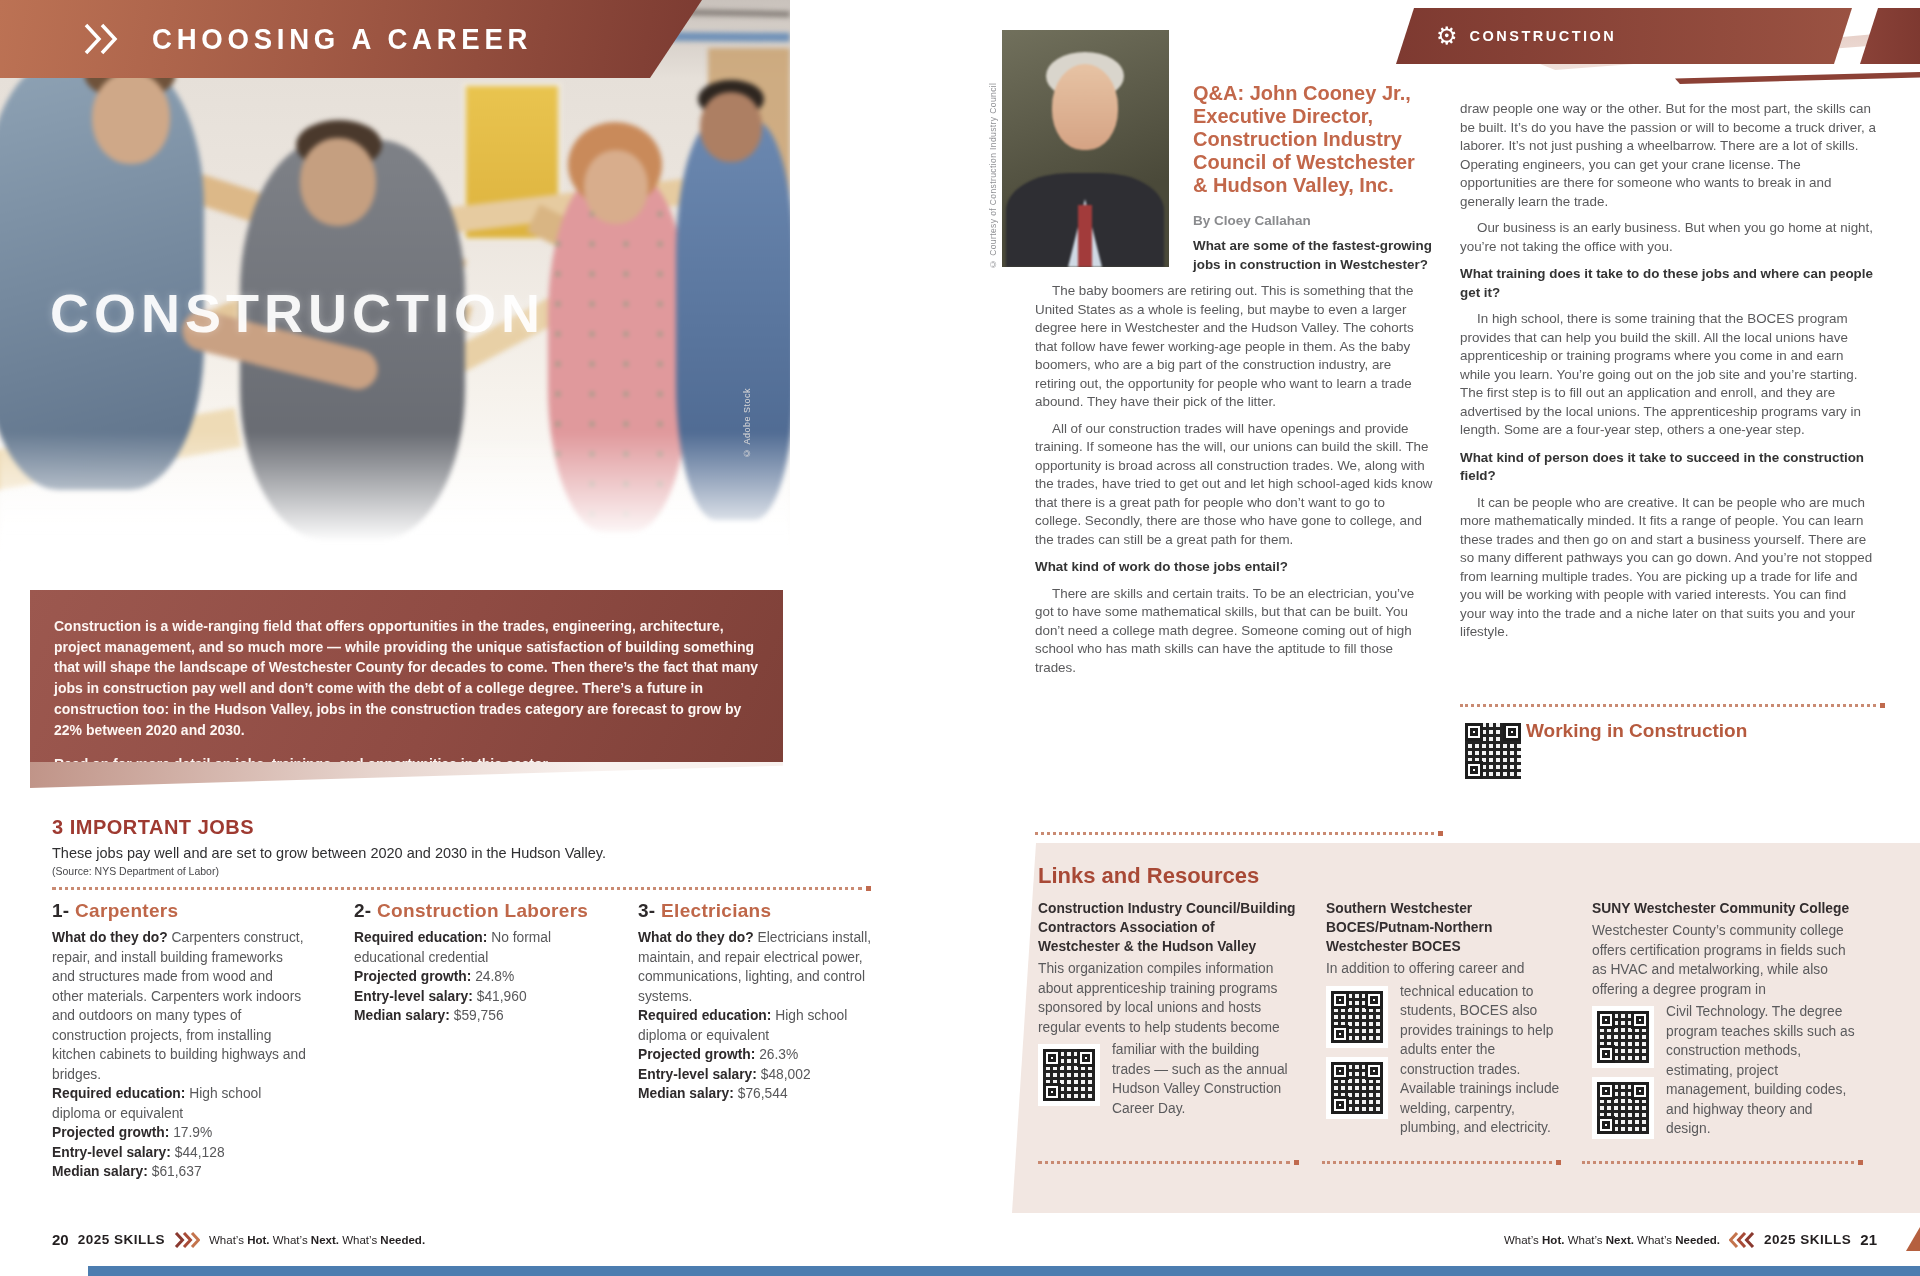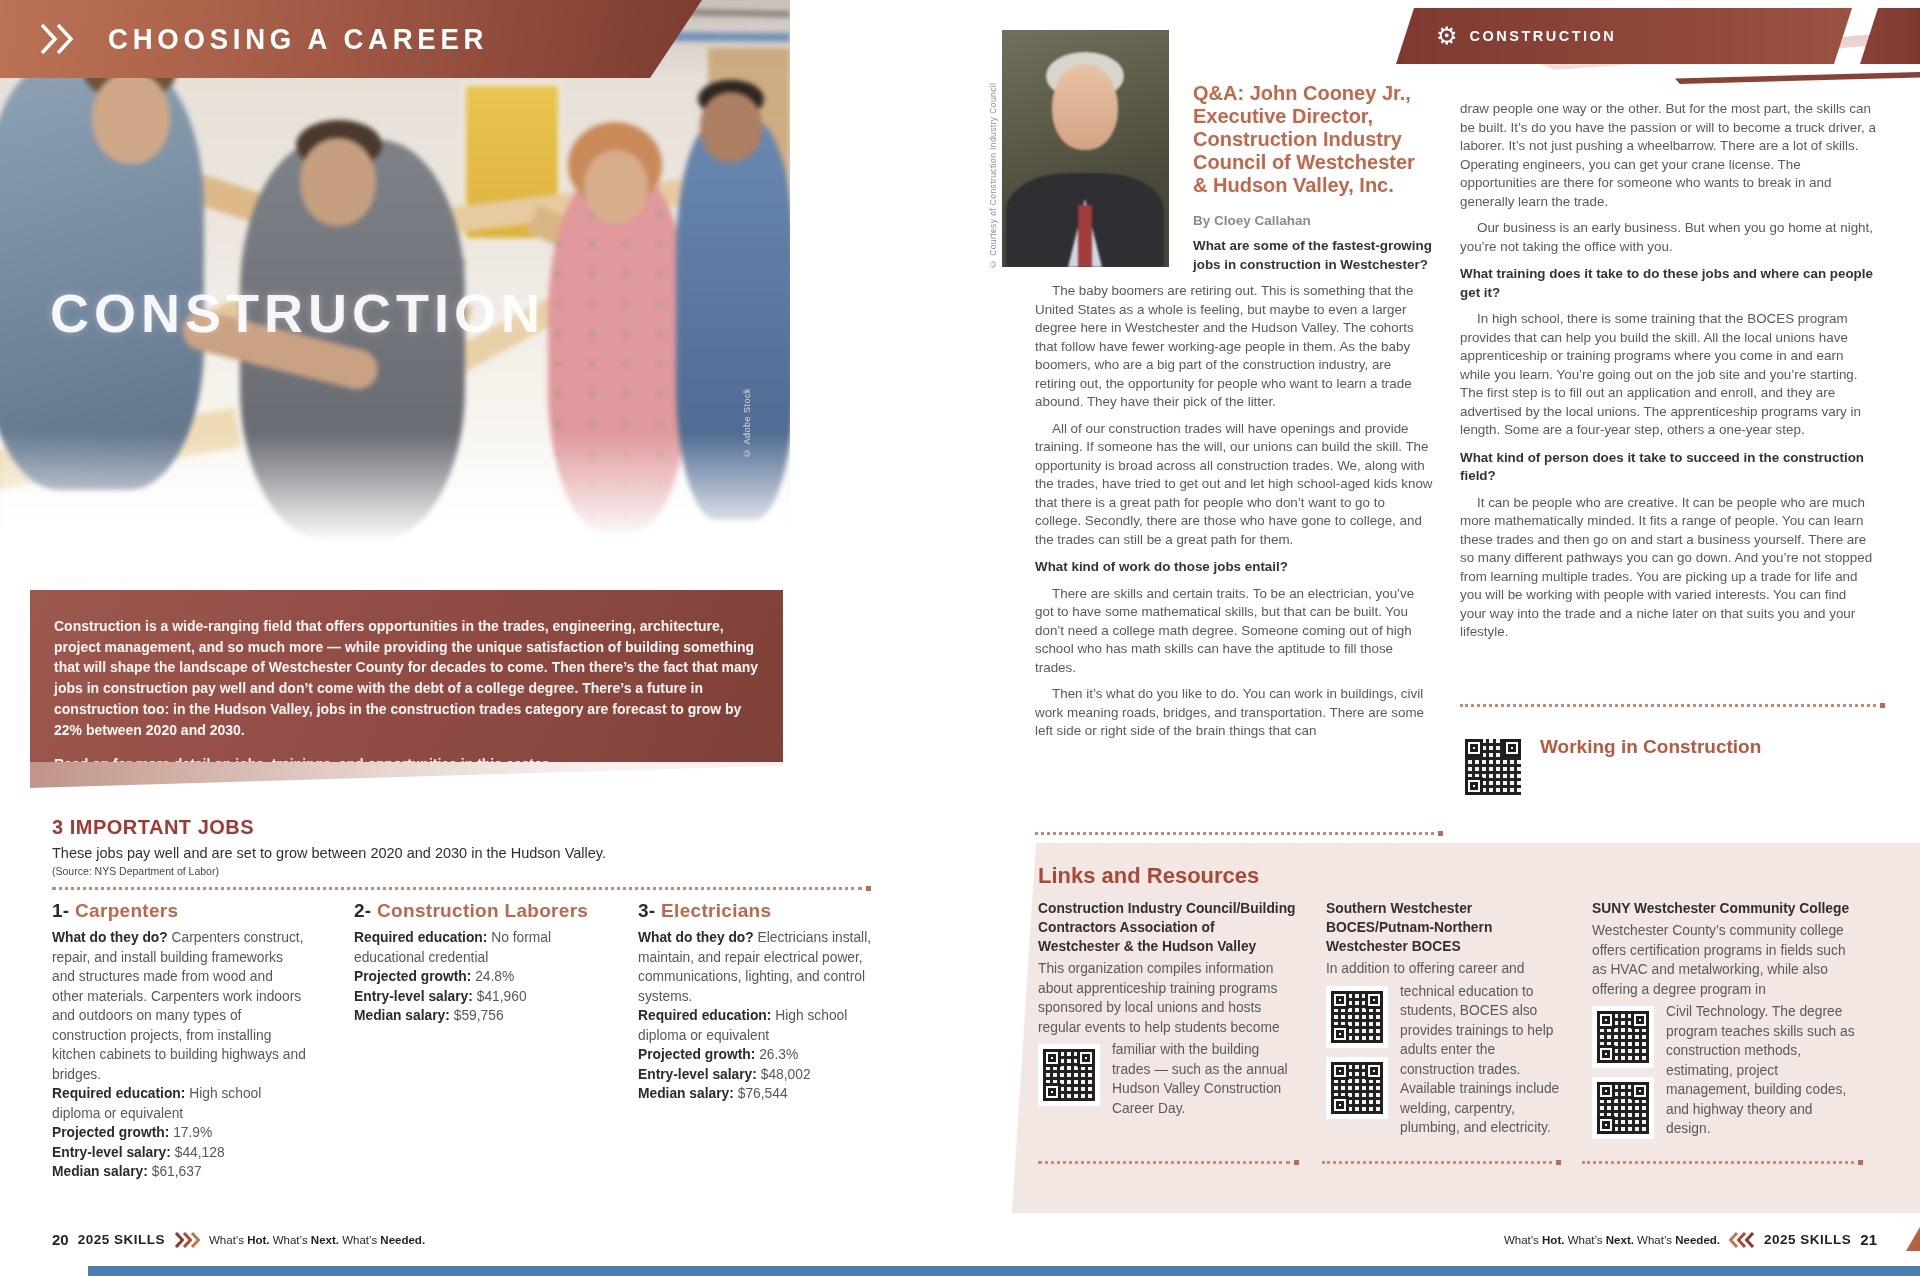--- a/index.html
+++ b/index.html
@@ -34,21 +34,21 @@
   .hair3{left:568px;top:122px;width:94px;height:86px;border-radius:50%;background:#c98a5a;}
   .head3{left:584px;top:150px;width:64px;height:74px;border-radius:48%;background:#d8ad8c;}
   .per4{left:676px;top:120px;width:118px;height:400px;border-radius:34%;background:linear-gradient(#6b88b0,#49648c);}
   .hair4{left:698px;top:80px;width:66px;height:38px;border-radius:50%;background:#2e2620;}
   .head4{left:700px;top:92px;width:62px;height:70px;border-radius:48%;background:#ad7f63;}
   .fade{left:0;bottom:0;width:100%;height:130px;background:linear-gradient(transparent,#fff 85%);}
 
   .banner-left{position:absolute;left:0;top:0;width:702px;height:78px;z-index:3;
     background:linear-gradient(100deg,#bc7254 0%,#a25a45 45%,#7c3b32 100%);
     clip-path:polygon(0 0,100% 0,calc(100% - 52px) 100%,0 100%);
-    display:flex;align-items:center;gap:20px;padding-left:36px;box-sizing:border-box;}
+    display:flex;align-items:center;gap:20px;padding-left:80px;box-sizing:border-box;}
   .banner-left .lbl{color:#fff;font-size:29px;font-weight:bold;letter-spacing:5px;transform:scaleX(.95);transform-origin:left center;white-space:nowrap;}
   .hero-title{position:absolute;left:50px;top:282px;z-index:2;color:rgba(255,255,255,.92);
     font-size:54px;font-weight:bold;letter-spacing:5px;text-shadow:0 0 8px rgba(255,255,255,.3);}
   .v-credit-l{position:absolute;left:742px;top:388px;z-index:2;writing-mode:vertical-rl;transform:rotate(180deg);
     font-size:9px;color:#efe9e3;opacity:.85;letter-spacing:.5px;}
 
   .intro-block{position:absolute;left:30px;top:590px;width:753px;height:172px;box-sizing:border-box;
     padding:26px 24px 0;background:linear-gradient(115deg,#9c584f 0%,#8f4b43 55%,#7e4038 100%);}
   .intro-block p{margin:0 0 14px;color:#fdf6f3;font-size:14px;font-weight:bold;line-height:1.48;}
   .intro-wedge{position:absolute;left:30px;top:762px;width:753px;height:26px;
@@ -115,21 +115,21 @@
 
   .qa-title{margin:52px 0 16px;font-size:20px;line-height:23px;font-weight:bold;color:#c2674a;}
   .byline{margin:6px 0 0 14px;font-size:13.5px;font-weight:bold;color:#8a8b8e;}
   .qa-col1 p,.qa-col2 p{font-size:13.4px;line-height:18.5px;}
   p.q{font-weight:bold;color:#343434;margin:9px 0 0;}
   p.a{margin:8px 0 0;text-indent:17px;color:#5a5a5c;}
   p.a.noind{text-indent:0;margin-top:0;}
   .div-dot1{position:absolute;left:1035px;top:832px;width:399px;}
   .div-dot2{position:absolute;left:1460px;top:704px;width:416px;}
 
-  .working{position:absolute;left:1460px;top:734px;width:430px;display:flex;gap:14px;align-items:flex-start;}
+  .working{position:absolute;left:1460px;top:718px;width:430px;display:flex;align-items:flex-start;}
   .working h3{margin:2px 0 5px;font-size:19px;color:#b65a3e;}
   .working p{margin:0;font-size:13.8px;line-height:19px;color:#5a5a5c;}
 
   .qr{position:relative;background:#fff;width:62px;height:62px;flex:none;}
   .qr::before{content:"";position:absolute;inset:5px;
     background:repeating-linear-gradient(0deg,#222 0 3px,transparent 3px 7px),
                repeating-linear-gradient(90deg,#222 0 3px,#f3f3f3 3px 7px);}
   .qr::after{content:"";position:absolute;top:5px;left:5px;width:12px;height:12px;
     border:3px solid #1d1d1d;background:#fff;box-shadow:inset 0 0 0 2px #fff,inset 0 0 0 5px #1d1d1d;}
   .qr i{position:absolute;width:12px;height:12px;border:3px solid #1d1d1d;background:#fff;
@@ -268,21 +268,20 @@
         </div>
       </div>
     </div>
     <h2 class="qa-title">Q&amp;A: John Cooney Jr., Executive Director, Construction Industry Council of Westchester &amp; Hudson Valley, Inc.</h2>
     <div class="byline">By Cloey Callahan</div>
     <p class="q">What are some of the fastest-growing jobs in construction in Westchester?</p>
     <p class="a">The baby boomers are retiring out. This is something that the United States as a whole is feeling, but maybe to even a larger degree here in Westchester and the Hudson Valley. The cohorts that follow have fewer working-age people in them. As the baby boomers, who are a big part of the construction industry, are retiring out, the opportunity for people who want to learn a trade abound. They have their pick of the litter.</p>
     <p class="a">All of our construction trades will have openings and provide training. If someone has the will, our unions can build the skill. The opportunity is broad across all construction trades. We, along with the trades, have tried to get out and let high school-aged kids know that there is a great path for people who don’t want to go to college. Secondly, there are those who have gone to college, and the trades can still be a great path for them.</p>
     <p class="q">What kind of work do those jobs entail?</p>
     <p class="a">There are skills and certain traits. To be an electrician, you’ve got to have some mathematical skills, but that can be built. You don’t need a college math degree. Someone coming out of high school who has math skills can have the aptitude to fill those trades.</p>
-    <p class="a">Then it’s what do you like to do. You can work in buildings, civil work meaning roads, bridges, and transportation. There are some left side or right side of the brain things that can</p>
   </div>
 
   <div class="qa-col2">
     <p class="a noind">draw people one way or the other. But for the most part, the skills can be built. It’s do you have the passion or will to become a truck driver, a laborer. It’s not just pushing a wheelbarrow. There are a lot of skills. Operating engineers, you can get your crane license. The opportunities are there for someone who wants to break in and generally learn the trade.</p>
     <p class="a">Our business is an early business. But when you go home at night, you’re not taking the office with you.</p>
     <p class="q">What training does it take to do these jobs and where can people get it?</p>
     <p class="a">In high school, there is some training that the BOCES program provides that can help you build the skill. All the local unions have apprenticeship or training programs where you come in and earn while you learn. You’re going out on the job site and you’re starting. The first step is to fill out an application and enroll, and they are advertised by the local unions. The apprenticeship programs vary in length. Some are a four-year step, others a one-year step.</p>
     <p class="q">What kind of person does it take to succeed in the construction field?</p>
     <p class="a">It can be people who are creative. It can be people who are much more mathematically minded. It fits a range of people. You can learn these trades and then go on and start a business yourself. There are so many different pathways you can go down. And you’re not stopped from learning multiple trades. You are picking up a trade for life and you will be working with people with varied interests. You can find your way into the trade and a niche later on that suits you and your lifestyle.</p>
   </div>

